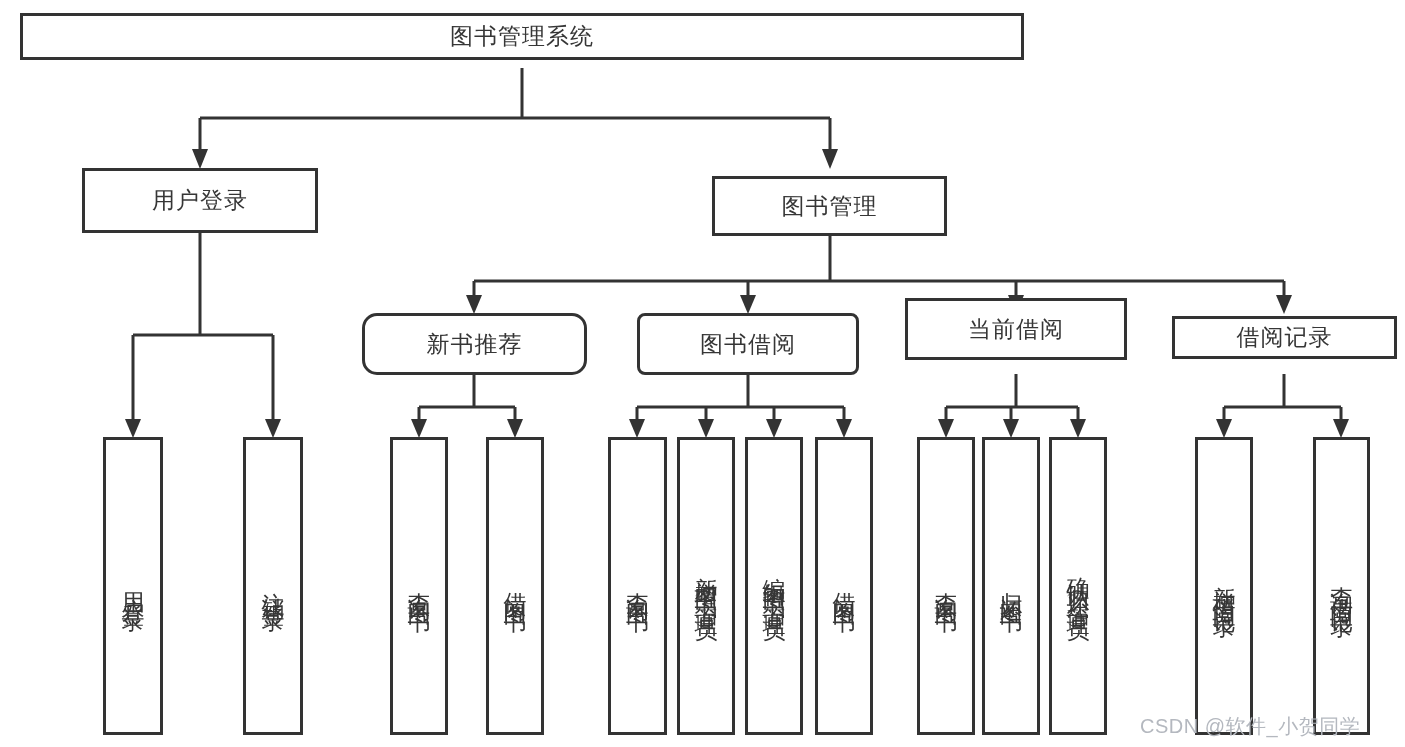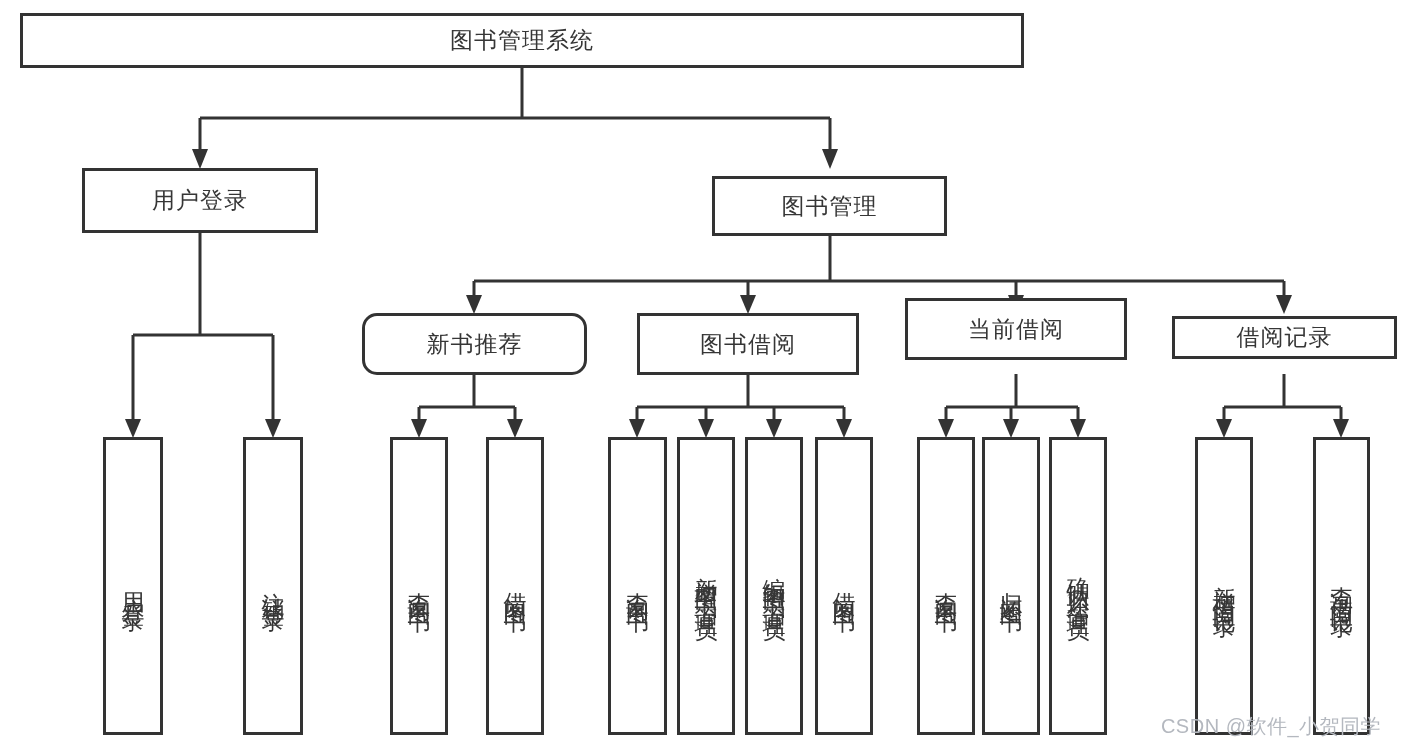--- a/index.html
+++ b/index.html
@@ -32,25 +32,25 @@
     z-index: 2;
   }
   .box.v {
     writing-mode: vertical-rl;
     text-orientation: mixed;
     letter-spacing: 6px;
     font-size: 23px;
     line-height: 1.0;
   }
   
-  .n-root            { left: 20px;   top: 13px;  width: 1004px; height: 55px; }
+  .n-root            { left: 20px;   top: 13px;  width: 1004px; height: 47px; }
   .n-user-login-br   { left: 82px;   top: 168px; width: 236px;  height: 65px; }
   .n-book-mgmt       { left: 712px;  top: 176px; width: 235px;  height: 60px; }
   .n-new-book-rec    { left: 362px;  top: 313px; width: 225px;  height: 62px; border-radius: 15px; }
-  .n-book-borrow     { left: 637px;  top: 313px; width: 222px;  height: 62px; }
+  .n-book-borrow     { left: 637px;  top: 313px; width: 222px;  height: 62px; border-radius: 8px; }
   .n-current-borrow  { left: 905px;  top: 298px; width: 222px;  height: 62px; }
   .n-borrow-records  { left: 1172px; top: 316px; width: 225px;  height: 43px; }
   
   .leaf { top: 437px; height: 298px; }
   .n-user-login      { left: 103px;  width: 60px; }
   .n-logout          { left: 243px;  width: 60px; }
   .n-rec-query       { left: 390px;  width: 58px; }
   .n-rec-borrow      { left: 486px;  width: 58px; }
   .n-bb-query        { left: 608px;  width: 59px; }
   .n-bb-add          { left: 677px;  width: 58px; }
@@ -64,21 +64,20 @@
   .watermark {
     position: absolute;
     left: 1140px;
     top: 713px;
     width: 262px;
     font-size: 20px;
     color: #b4b8bf;
     letter-spacing: 0.5px;
     white-space: nowrap;
     z-index: 3;
-    text-align: center;
   }
 </style>
 </head>
 <body>
 
 <div class="canvas">
 
   <svg class="wires" viewBox="0 0 1405 747" xmlns="http://www.w3.org/2000/svg">
     <g stroke="#333333" stroke-width="3" fill="none">
       <path d="M522 68 V118 M200 118 H830 M200 118 V152 M830 118 V152"></path>

